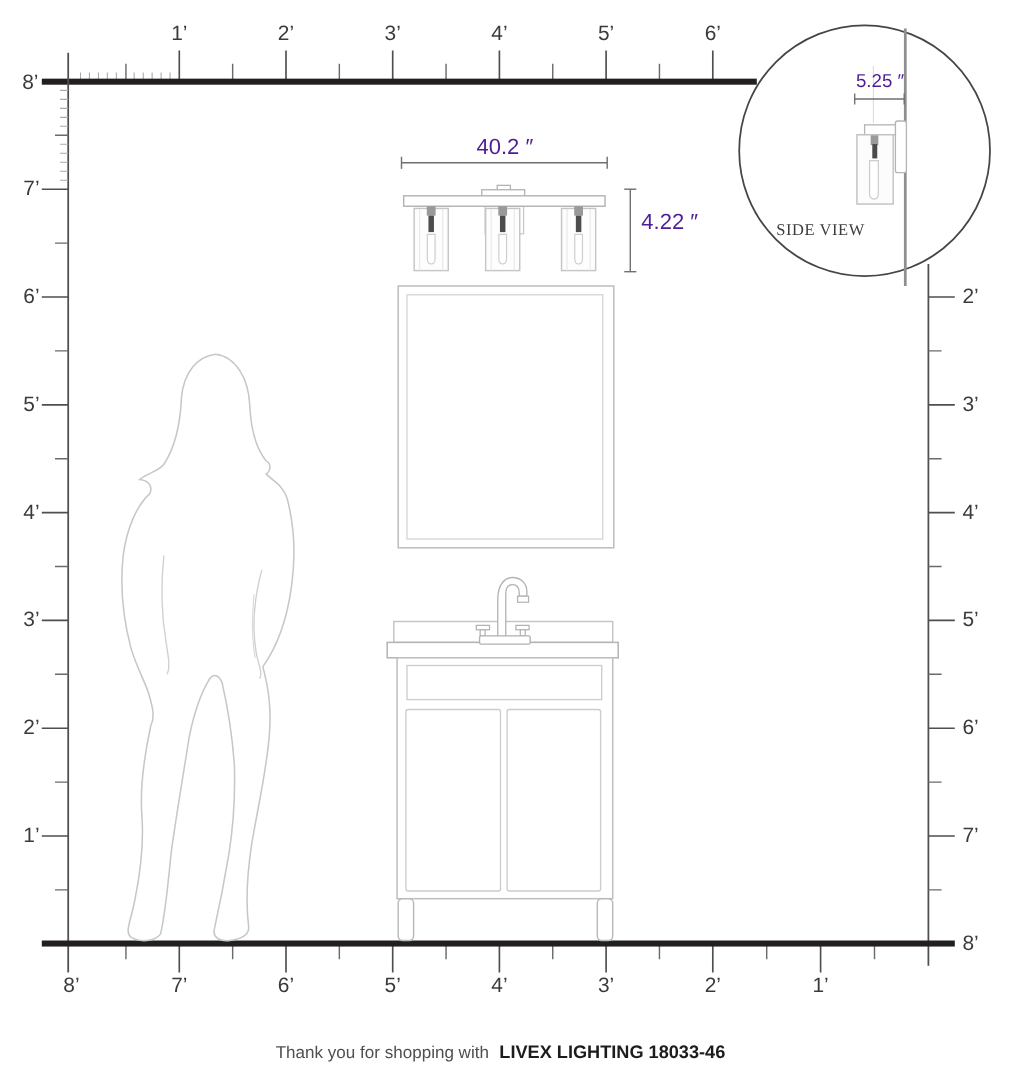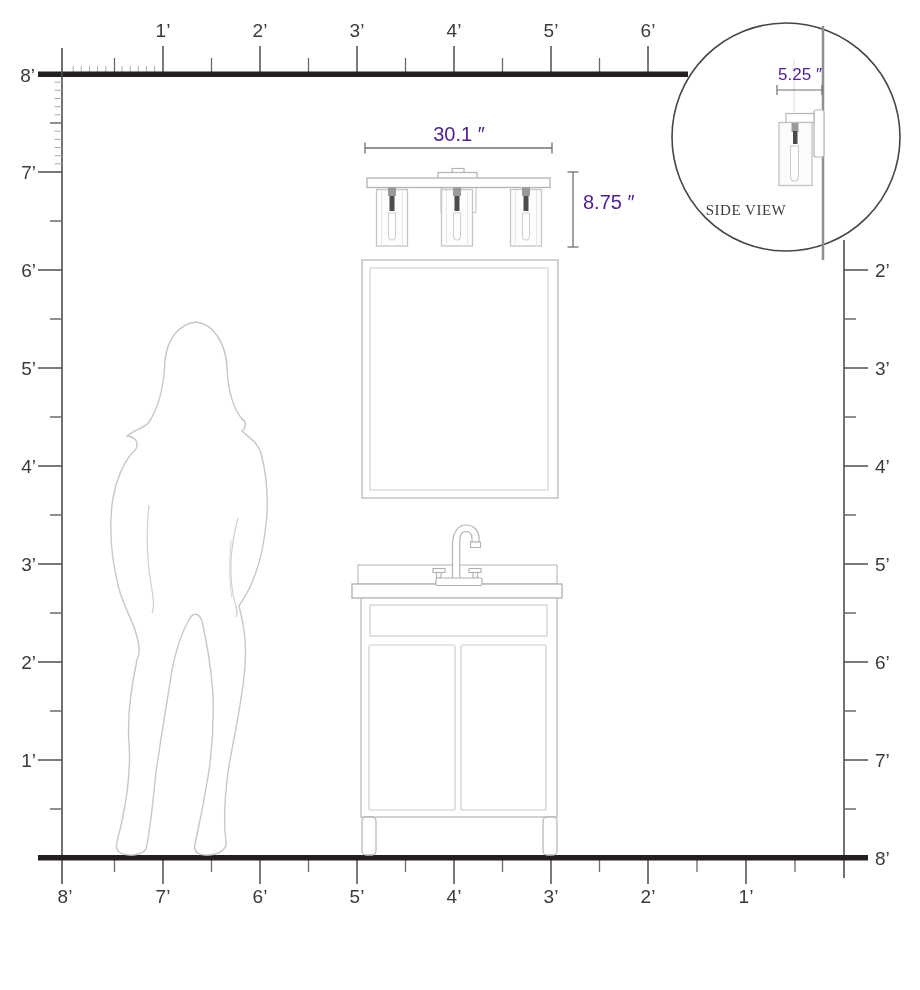--- a/index.html
+++ b/index.html
@@ -213,19 +213,23 @@
 
   <div class="rlabel botl" style="left:65px;top:887px;">8’</div>
   <div class="rlabel botl" style="left:163px;top:887px;">7’</div>
   <div class="rlabel botl" style="left:260px;top:887px;">6’</div>
   <div class="rlabel botl" style="left:357px;top:887px;">5’</div>
   <div class="rlabel botl" style="left:454px;top:887px;">4’</div>
   <div class="rlabel botl" style="left:551px;top:887px;">3’</div>
   <div class="rlabel botl" style="left:648px;top:887px;">2’</div>
   <div class="rlabel botl" style="left:746px;top:887px;">1’</div>
 
-  <div class="dim center" style="left:459px;top:134px;font-size:20px;">30.1 ″</div>
-  <div class="dim vcenter" style="left:583px;top:202px;font-size:20px;">8.75 ″</div>
+  <div class="dim center" style="left:459px;top:134px;font-size:20px;">40.2 ″</div>
+  <div class="dim vcenter" style="left:583px;top:202px;font-size:20px;">4.22 ″</div>
   <div class="dim center" style="left:800px;top:74px;font-size:17px;">5.25 ″</div>
   <div class="sideview" style="left:746px;top:210px;">SIDE VIEW</div>
 
+  <div class="caption">
+    <span class="pre">Thank you for shopping with</span>
+    <span class="brand">LIVEX LIGHTING 18033-46</span>
+  </div>
 
 </div>
 
 </body></html>

